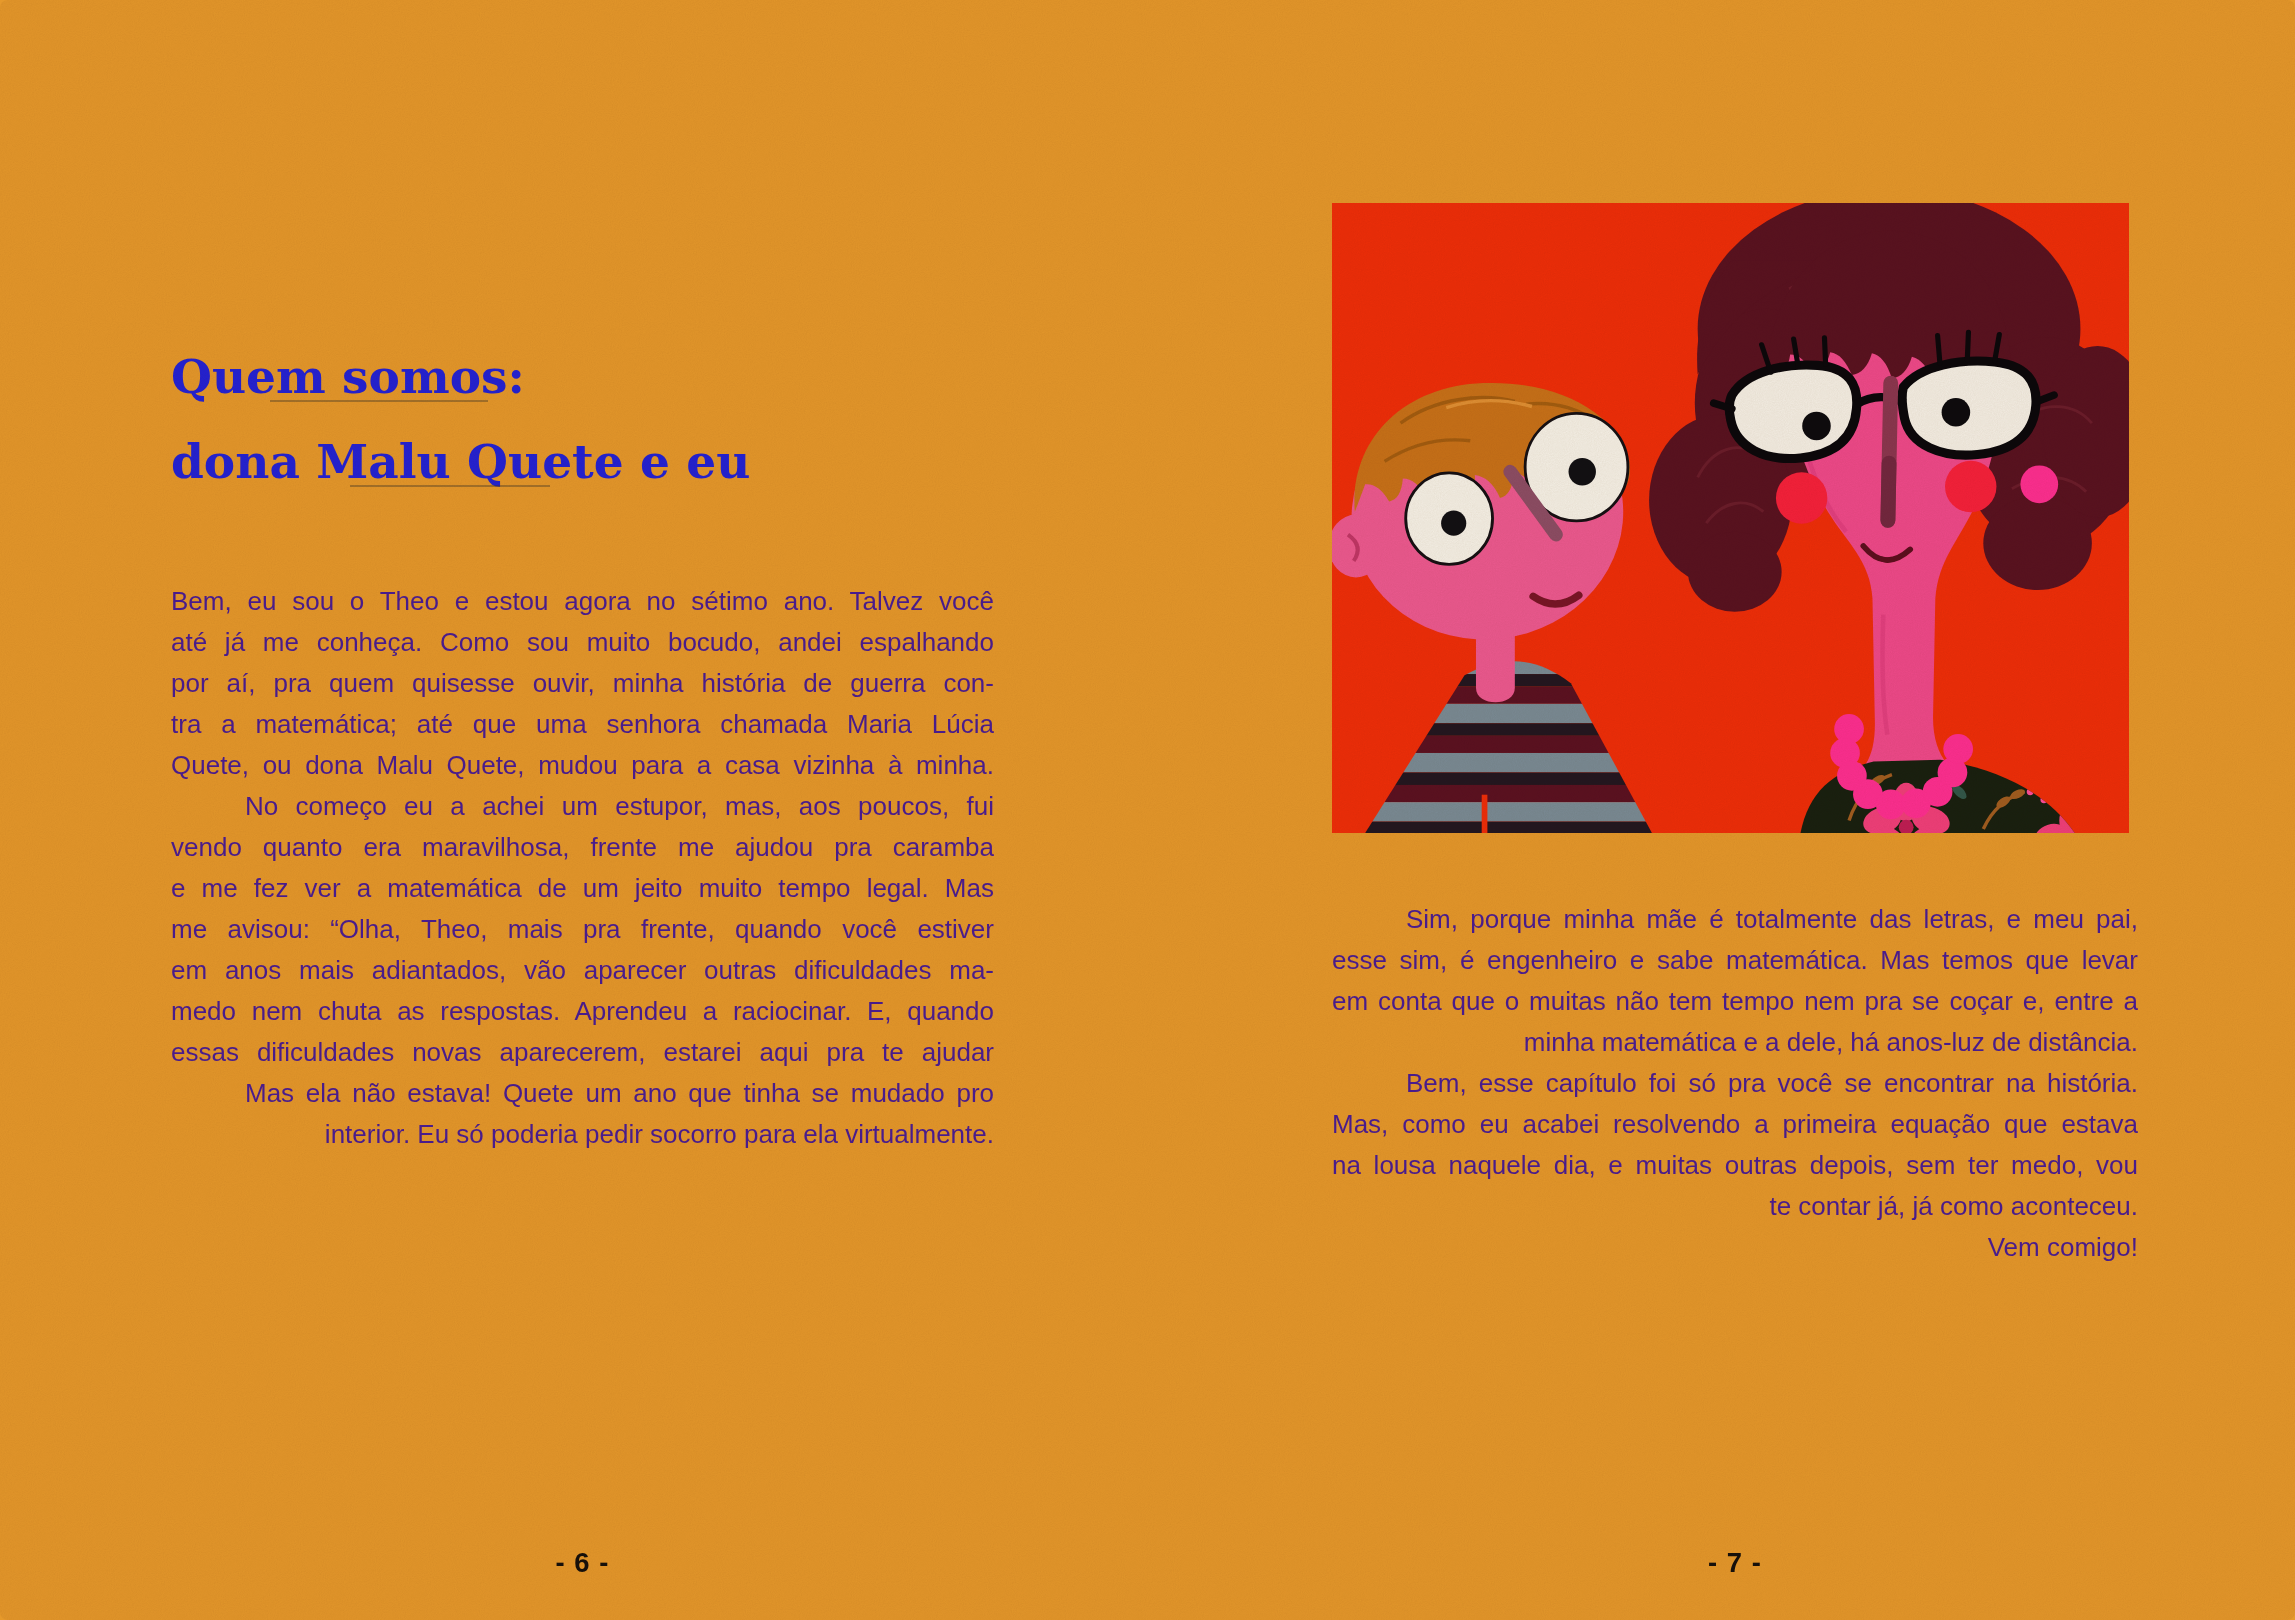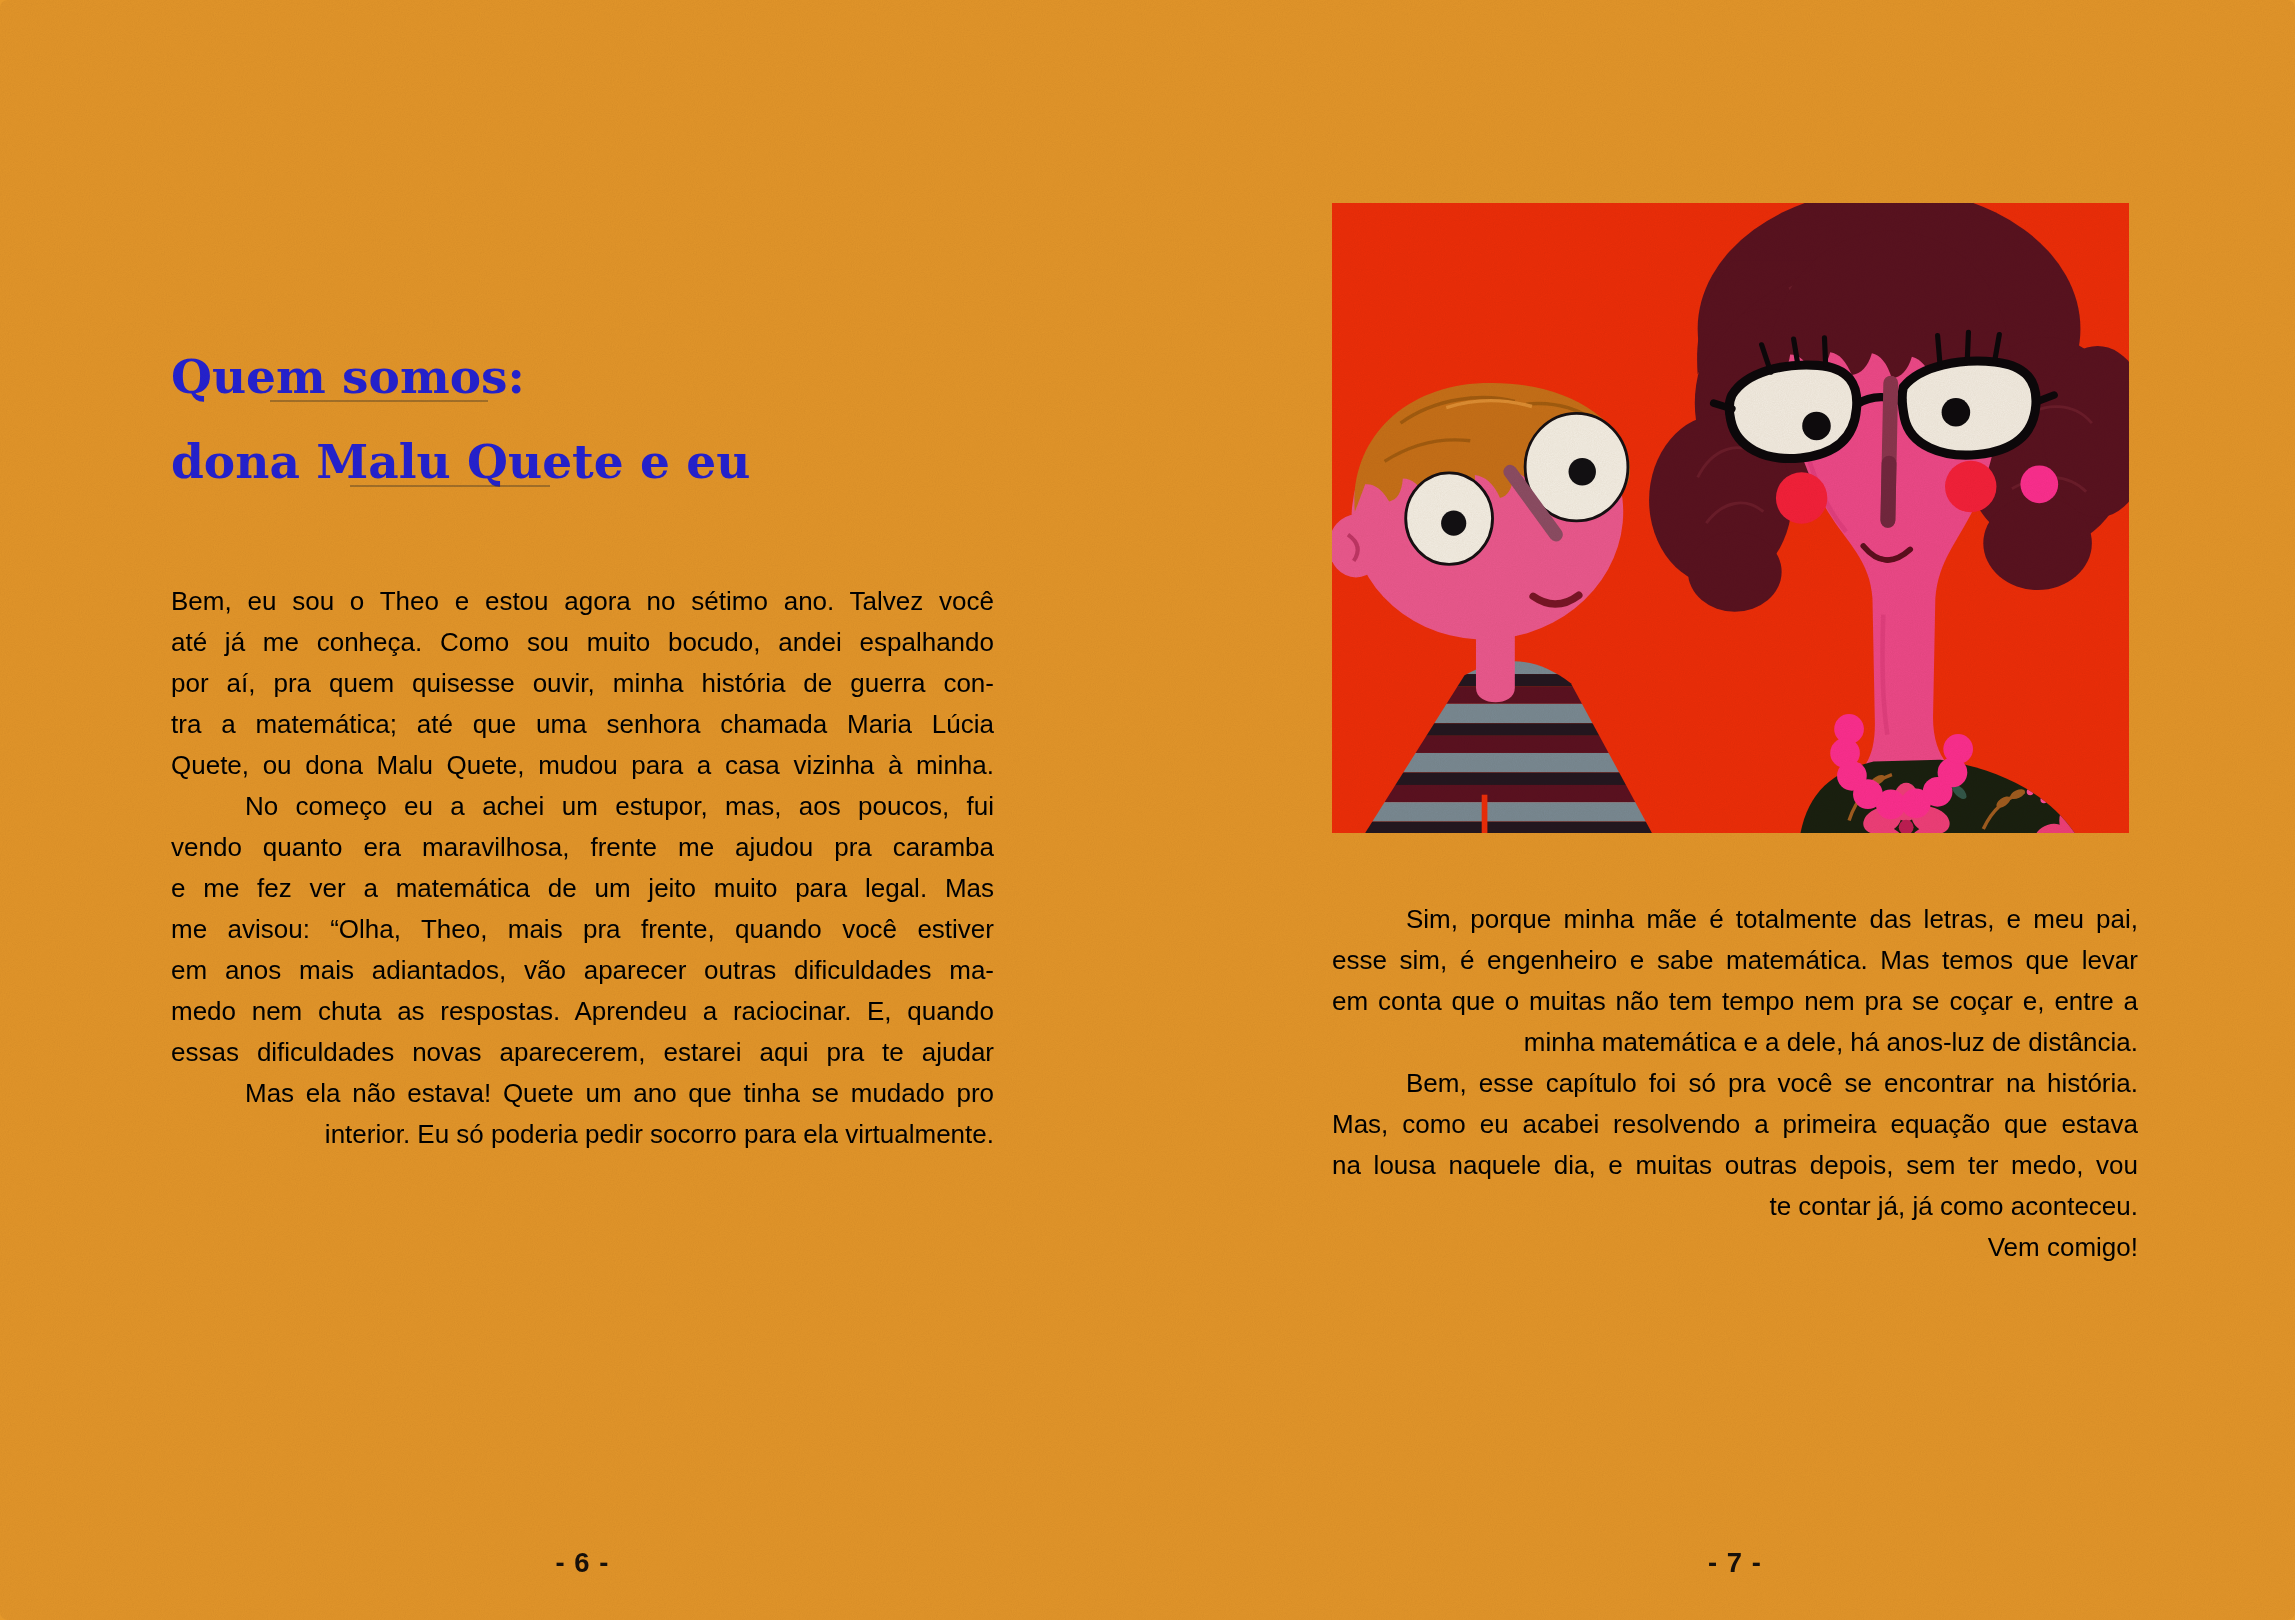--- a/index.html
+++ b/index.html
@@ -4,21 +4,21 @@
 <style>
   html,body{margin:0;padding:0;background:#E6992B;}
   .spread{position:relative;width:2295px;height:1620px;background:#E6992B;overflow:hidden;
           font-family:"Liberation Sans",sans-serif;border-radius:8px;}
   .grain{position:absolute;left:0;top:0;width:100%;height:100%;opacity:.13;
          mix-blend-mode:multiply;pointer-events:none;}
   .heading{position:absolute;left:171px;top:334px;width:857px;
            font-family:"DejaVu Serif",serif;font-weight:700;font-size:47px;
            line-height:85px;color:#2522D8;}
   .h-underline{position:absolute;height:1.7px;background:rgba(60,50,40,.38);}
-  .text-block{position:absolute;color:#000000;font-size:26px;}
+  .text-block{position:absolute;color:#4c1d95;font-size:26px;}
   .text-block .line{height:41px;line-height:41px;text-align:right;}
   .text-block .line.j{text-align:justify;text-align-last:justify;}
   .text-block .line.indent{padding-left:74px;}
   #left-text{left:171px;top:581px;width:823px;}
   #right-text{left:1332px;top:899px;width:806px;}
   .page-number{position:absolute;top:1547px;font-weight:700;font-size:27.4px;
                color:#17100A;text-align:center;letter-spacing:1.1px;}
   #page-number-left{left:171px;width:823px;}
   #page-number-right{left:1332px;width:806px;}
   .illustration{position:absolute;left:1332px;top:203px;width:797px;height:630px;}
@@ -40,21 +40,21 @@
       <div class="para">
         <div class="line j">Bem, eu sou o Theo e estou agora no sétimo ano. Talvez você</div>
         <div class="line j">até já me conheça. Como sou muito bocudo, andei espalhando</div>
         <div class="line j">por aí, pra quem quisesse ouvir, minha história de guerra con-</div>
         <div class="line j">tra a matemática; até que uma senhora chamada Maria Lúcia</div>
         <div class="line j">Quete, ou dona Malu Quete, mudou para a casa vizinha à minha.</div>
       </div>
       <div class="para">
         <div class="line j indent">No começo eu a achei um estupor, mas, aos poucos, fui</div>
         <div class="line j">vendo quanto era maravilhosa, frente me ajudou pra caramba</div>
-        <div class="line j">e me fez ver a matemática de um jeito muito para legal. Mas</div>
+        <div class="line j">e me fez ver a matemática de um jeito muito tempo legal. Mas</div>
         <div class="line j">me avisou: “Olha, Theo, mais pra frente, quando você estiver</div>
         <div class="line j">em anos mais adiantados, vão aparecer outras dificuldades ma-</div>
         <div class="line j">medo nem chuta as respostas. Aprendeu a raciocinar. E, quando</div>
         <div class="line j">essas dificuldades novas aparecerem, estarei aqui pra te ajudar</div>
       </div>
       <div class="para">
         <div class="line j indent">Mas ela não estava! Quete um ano que tinha se mudado pro</div>
         <div class="line">interior. Eu só poderia pedir socorro para ela virtualmente.</div>
       </div>
     </div>

